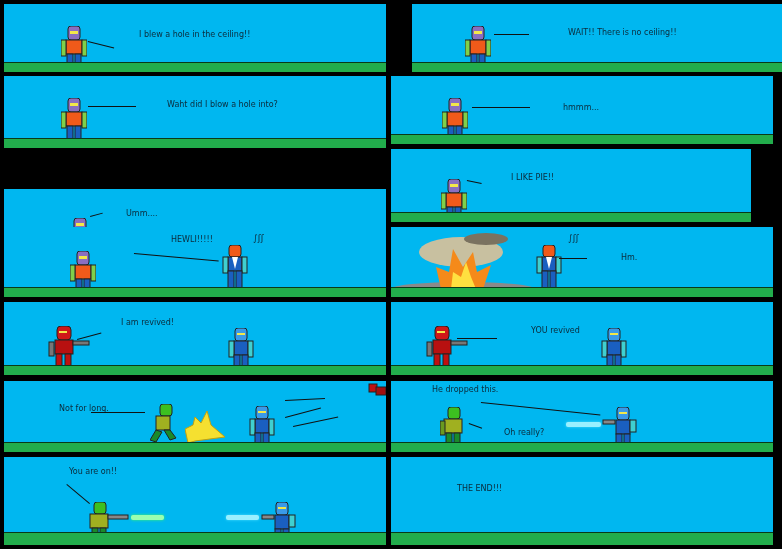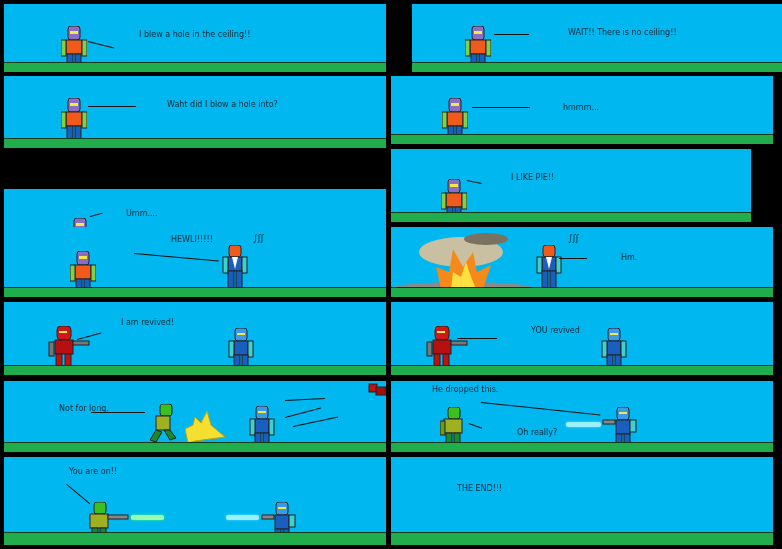--- a/index.html
+++ b/index.html
@@ -277,21 +277,21 @@
   <div class="fig" style="left:49px;top:26px;">
     <svg width="26" height="40" viewBox="0 0 26 40">
         <rect x="8" y="0" width="12" height="12" rx="3" fill="#3cc020" stroke="#222"></rect>
         <rect x="4" y="12" width="18" height="14" fill="#a0b020" stroke="#222"></rect>
         <rect x="0" y="14" width="5" height="14" fill="#6a9a20" stroke="#222"></rect>
         <rect x="6" y="26" width="6" height="14" fill="#1a8a2a" stroke="#222"></rect>
         <rect x="14" y="26" width="6" height="14" fill="#1a8a2a" stroke="#222"></rect>
       </svg>
   </div>
   <div class="line" style="left:78px;top:42px;width:14px;transform:rotate(20deg);"></div>
-  <div class="txt" style="left:99px;top:47px;">Oh really?</div>
+  <div class="txt" style="left:86px;top:47px;">Oh really?</div>
   <div class="saber" style="left:175px;top:41px;width:35px;background:#9af0ff;box-shadow:0 0 3px #4de0ff;"></div>
   <div class="fig" style="left:210px;top:26px;">
     <svg width="42" height="42" viewBox="0 0 42 42">
         <rect x="2" y="13" width="12" height="4" fill="#888" stroke="#222"></rect>
         <rect x="16" y="0" width="12" height="13" rx="3" fill="#3a9ae8" stroke="#222"></rect>
         <rect x="18" y="5" width="8" height="2" fill="#f2e84a"></rect>
         <rect x="15" y="13" width="14" height="14" fill="#1a5fc0" stroke="#222"></rect>
         <rect x="29" y="13" width="6" height="12" fill="#3fd0d0" stroke="#222"></rect>
         <rect x="15" y="27" width="6" height="15" fill="#1a5fc0" stroke="#222"></rect>
         <rect x="23" y="27" width="6" height="15" fill="#1a5fc0" stroke="#222"></rect>

